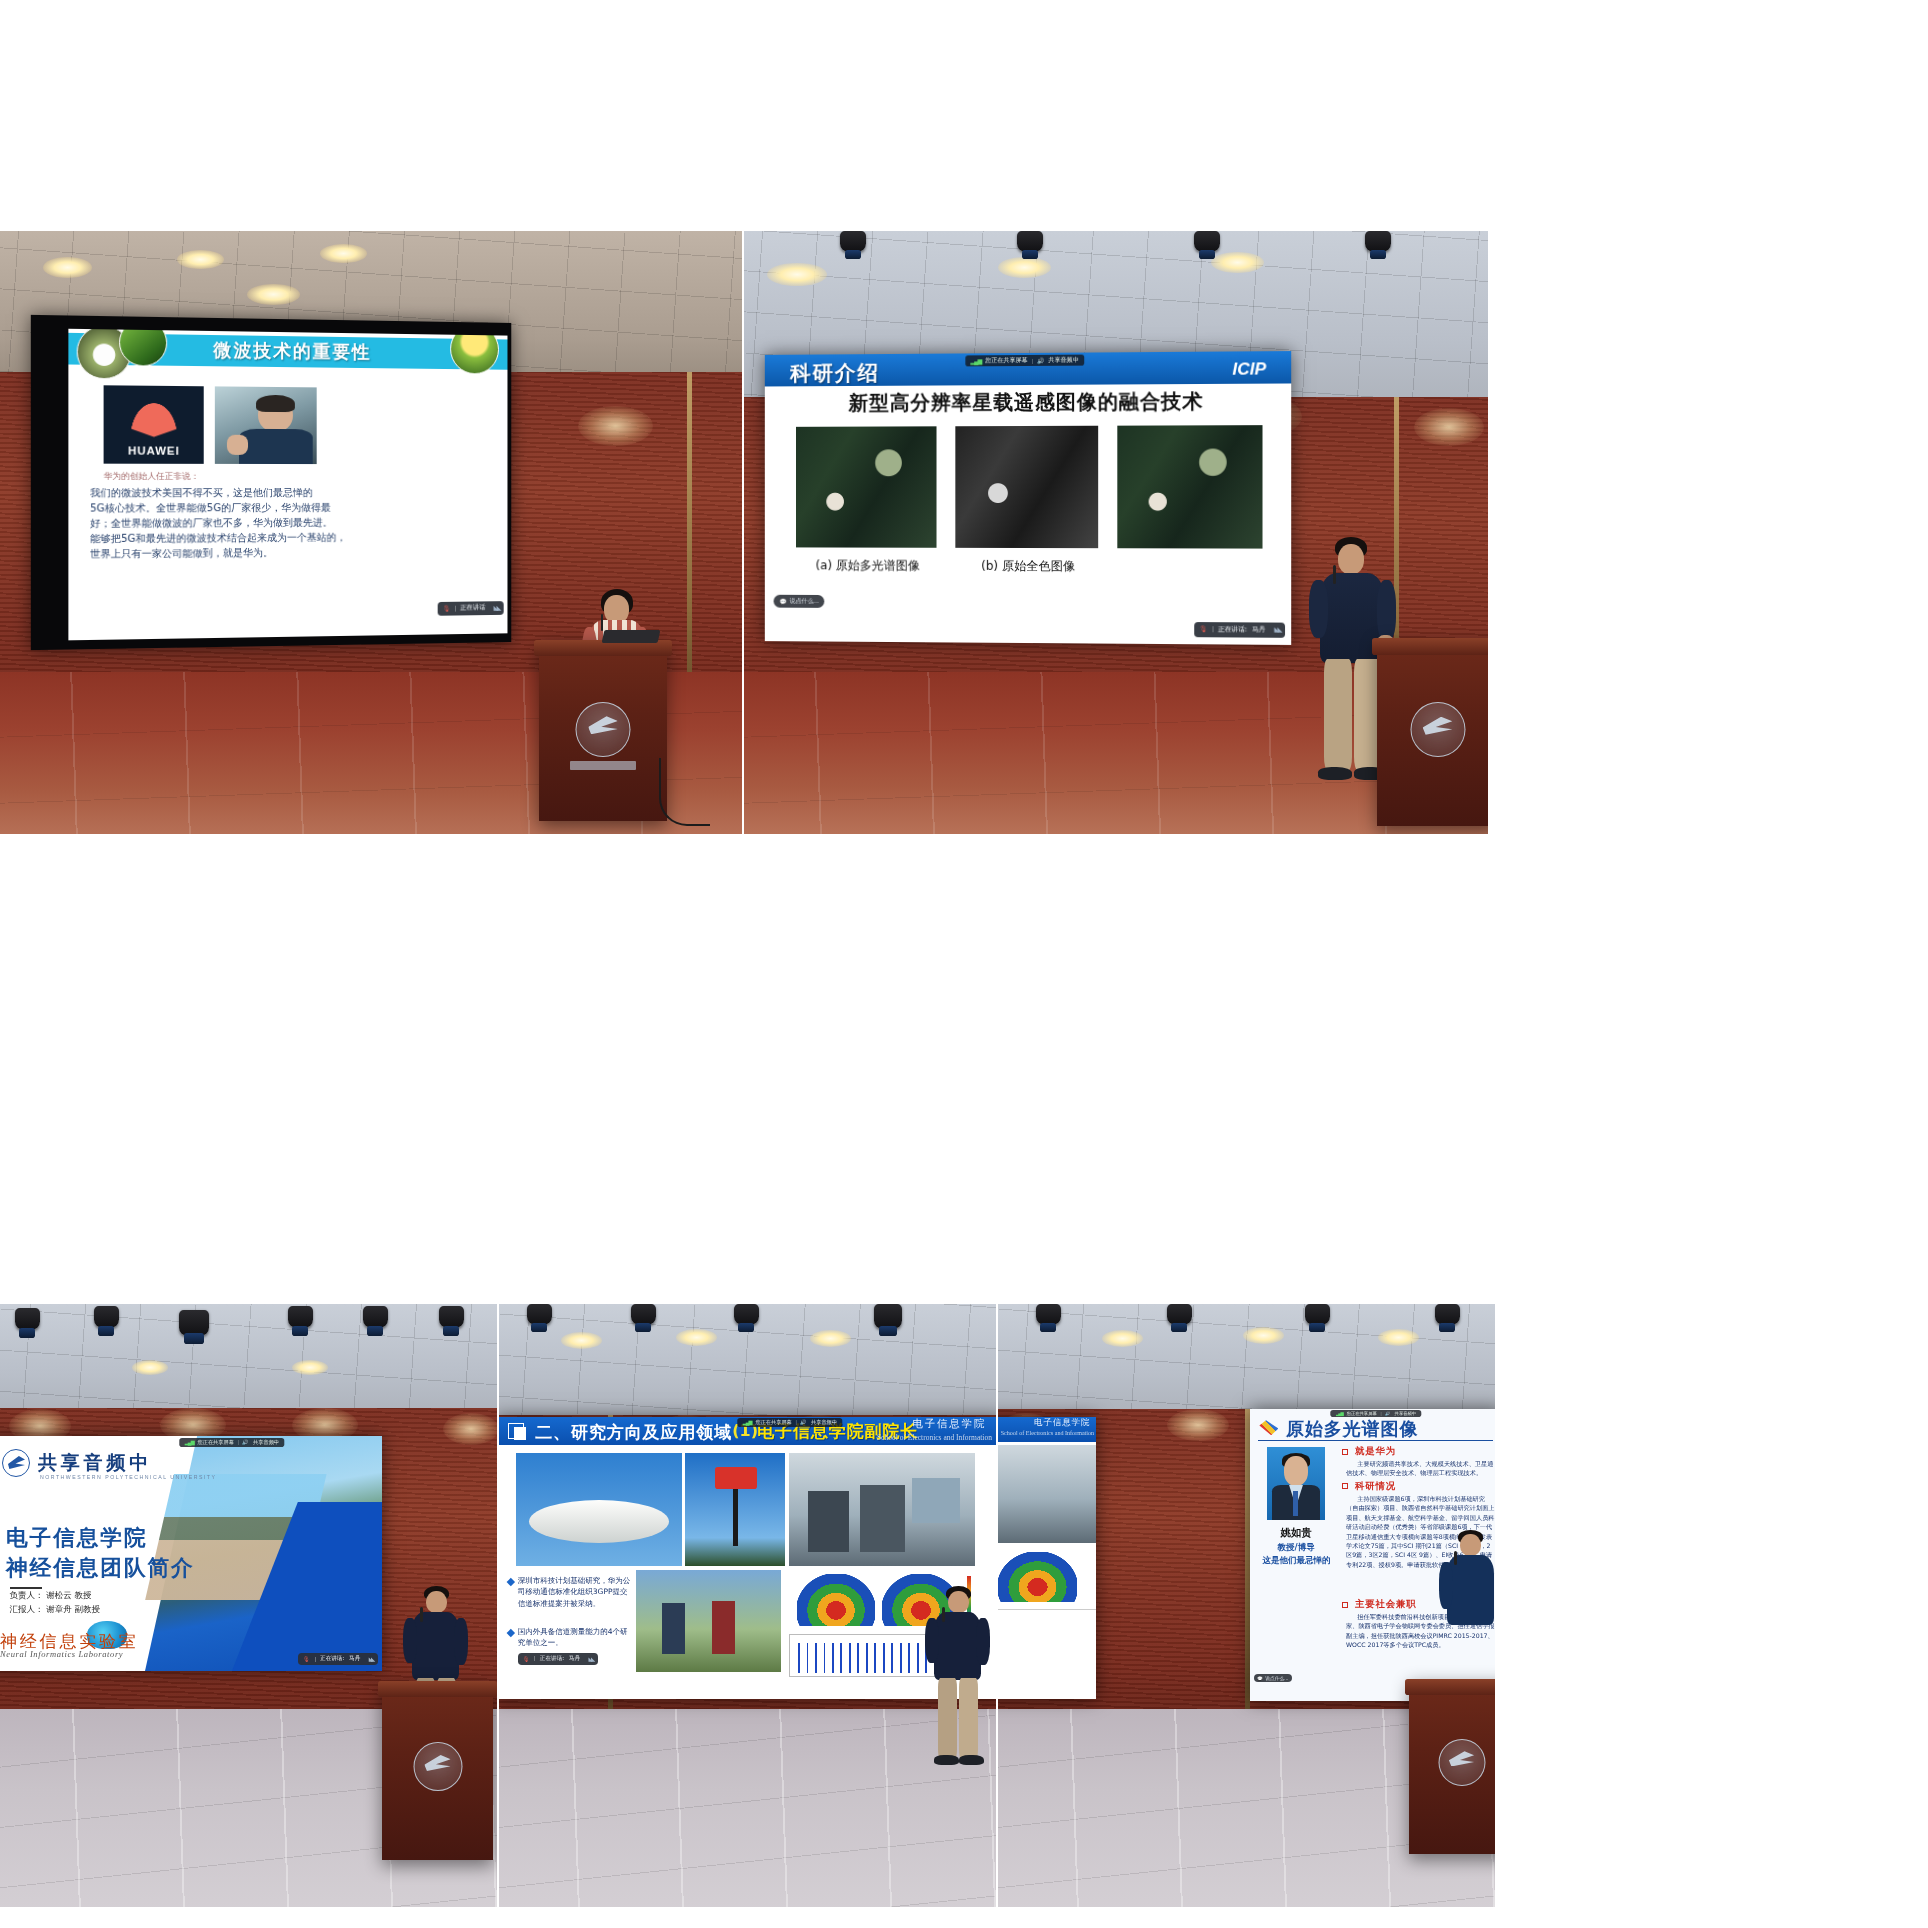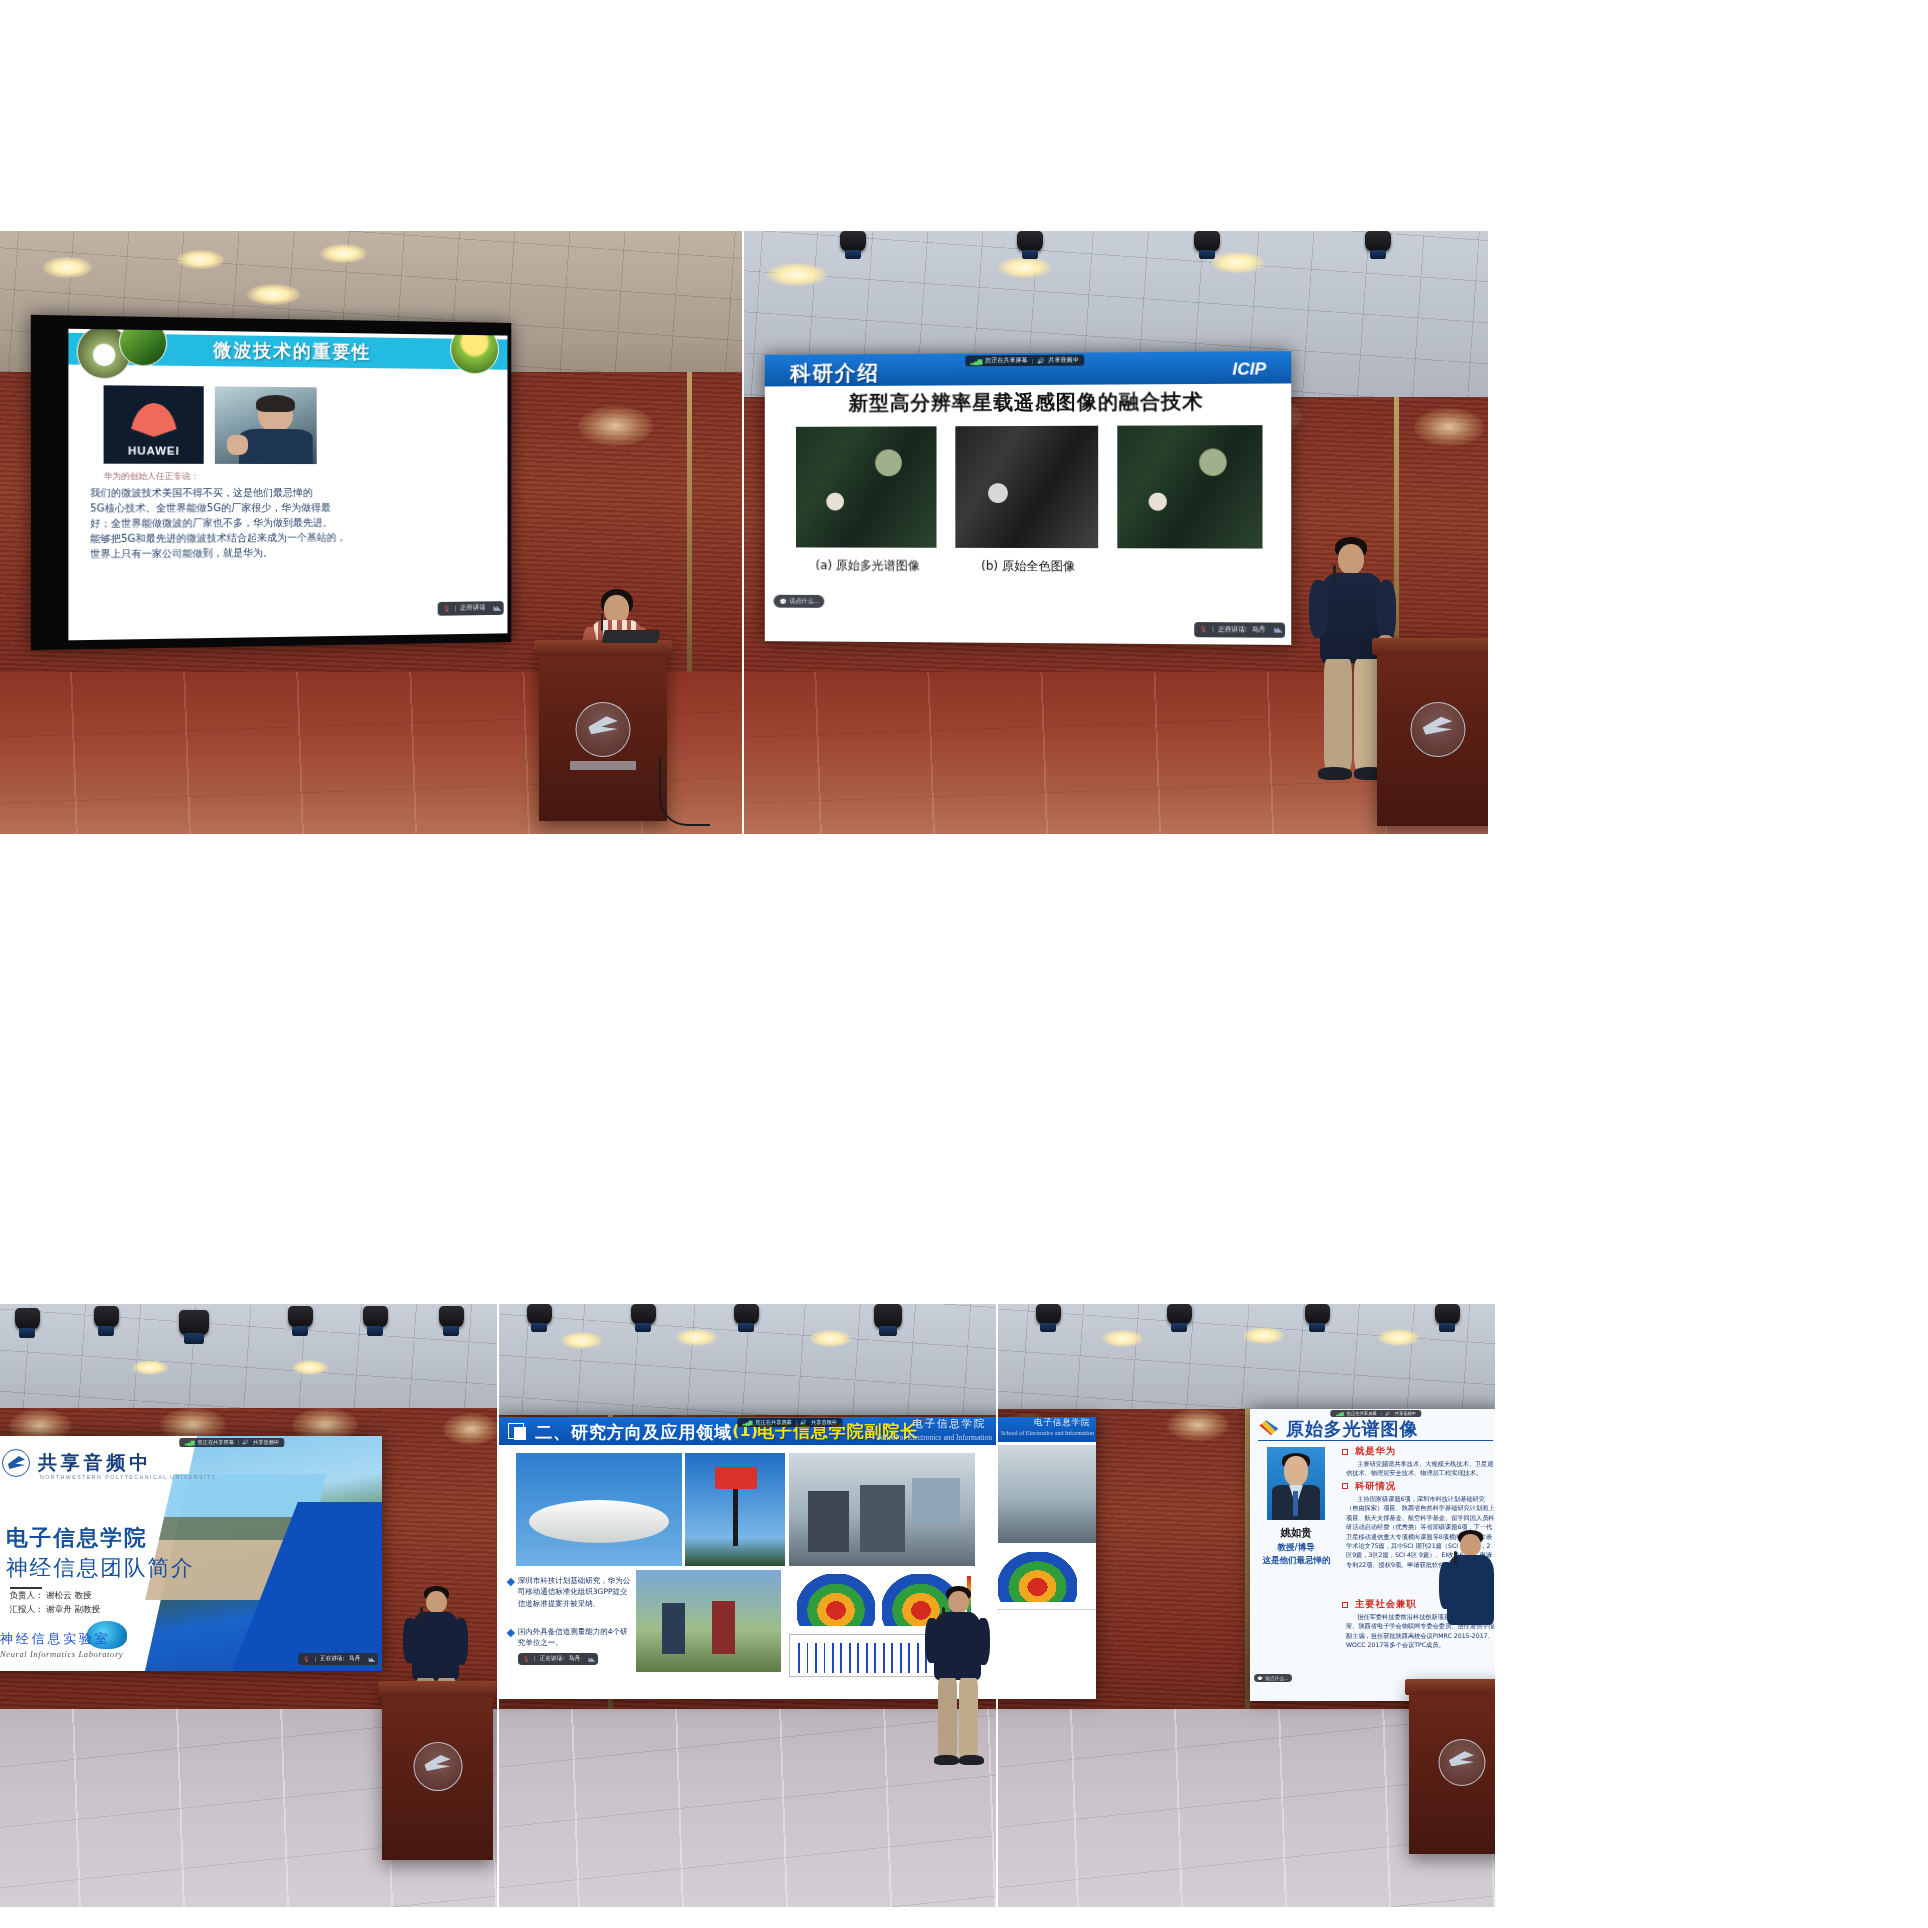--- a/index.html
+++ b/index.html
@@ -344,29 +344,29 @@
                       background:linear-gradient(180deg,#8ed0f2 0 34%,#6a7f6a 34% 52%,#cdb79b 52% 100%);
                       clip-path: polygon(16% 0%, 100% 0%, 84% 100%, 0% 100%); opacity:.95;"></div>
           <div style="position:absolute;right:0;bottom:0;width:38%;height:72%;background:#0e4fbe;clip-path:polygon(44% 0%,100% 0%,100% 100%,0% 100%);"></div>
 
           <div style="position:absolute;left:15px;top:13px;width:28px;height:28px;border-radius:50%;border:1.9px solid #2257a5;"></div>
           <div style="position:absolute;left:21px;top:20px;width:17px;height:13px;background:#2257a5;clip-path:polygon(0% 62%,64% 0%,100% 26%,44% 58%,100% 70%,8% 100%);"></div>
           <div class="cn" style="position:absolute;left:51px;top:14px;font-size:19px;color:#173f7e;font-family:'Liberation Serif',serif;font-weight:bold;letter-spacing:3.8px;">共享音频中</div>
           <div style="position:absolute;left:53px;top:38px;font-size:5.2px;color:#6f86a6;letter-spacing:1.5px;">NORTHWESTERN POLYTECHNICAL UNIVERSITY</div>
 
           <div class="cn" style="position:absolute;left:19px;top:87px;font-size:21.7px;font-weight:bold;color:#16509c;letter-spacing:1.9px;">电子信息学院</div>
-          <div class="cn" style="position:absolute;left:19px;top:117px;font-size:21.7px;font-weight:normal;color:#16509c;letter-spacing:1.9px;">神经信息团队简介</div>
+          <div class="cn" style="position:absolute;left:19px;top:117px;font-size:21.7px;font-weight:bold;color:#16509c;letter-spacing:1.9px;">神经信息团队简介</div>
 
           <div style="position:absolute;left:22.6px;top:151px;width:32px;height:1.9px;background:#333;"></div>
           <div class="cn" style="position:absolute;left:22.6px;top:154px;font-size:8.5px;color:#222;">负责人： 谢松云 教授</div>
           <div class="cn" style="position:absolute;left:22.6px;top:168px;font-size:8.5px;color:#222;">汇报人： 谢章舟 副教授</div>
 
           <div style="position:absolute;left:100px;top:185px;width:40px;height:28px;border-radius:48% 48% 42% 42%;
                       background:radial-gradient(circle at 40% 40%,#56d3f5,#1b8fd0 60%,#0c5d96);"></div>
-          <div class="cn" style="position:absolute;left:13px;top:194px;font-size:13px;color:#1d4ed8;font-family:'Liberation Serif',serif;letter-spacing:2.8px;">神经信息实验室</div>
+          <div class="cn" style="position:absolute;left:13px;top:194px;font-size:17px;color:#c2410c;font-family:'Liberation Serif',serif;letter-spacing:2.8px;">神经信息实验室</div>
           <div style="position:absolute;left:13px;top:213px;font-size:8.5px;color:#555;font-family:'Liberation Serif',serif;font-style:italic;letter-spacing:0.6px;">Neural Informatics Laboratory</div>
 
           <div class="sharepill" style="top:1.9px;left:62%;font-size:5.2px;">
             <span class="sig">▂▄▆</span>
             <span class="cn">您正在共享屏幕</span>
             <span class="sep">|</span>
             <span>🔊</span>
             <span class="cn">共享音频中</span>
           </div>
 

